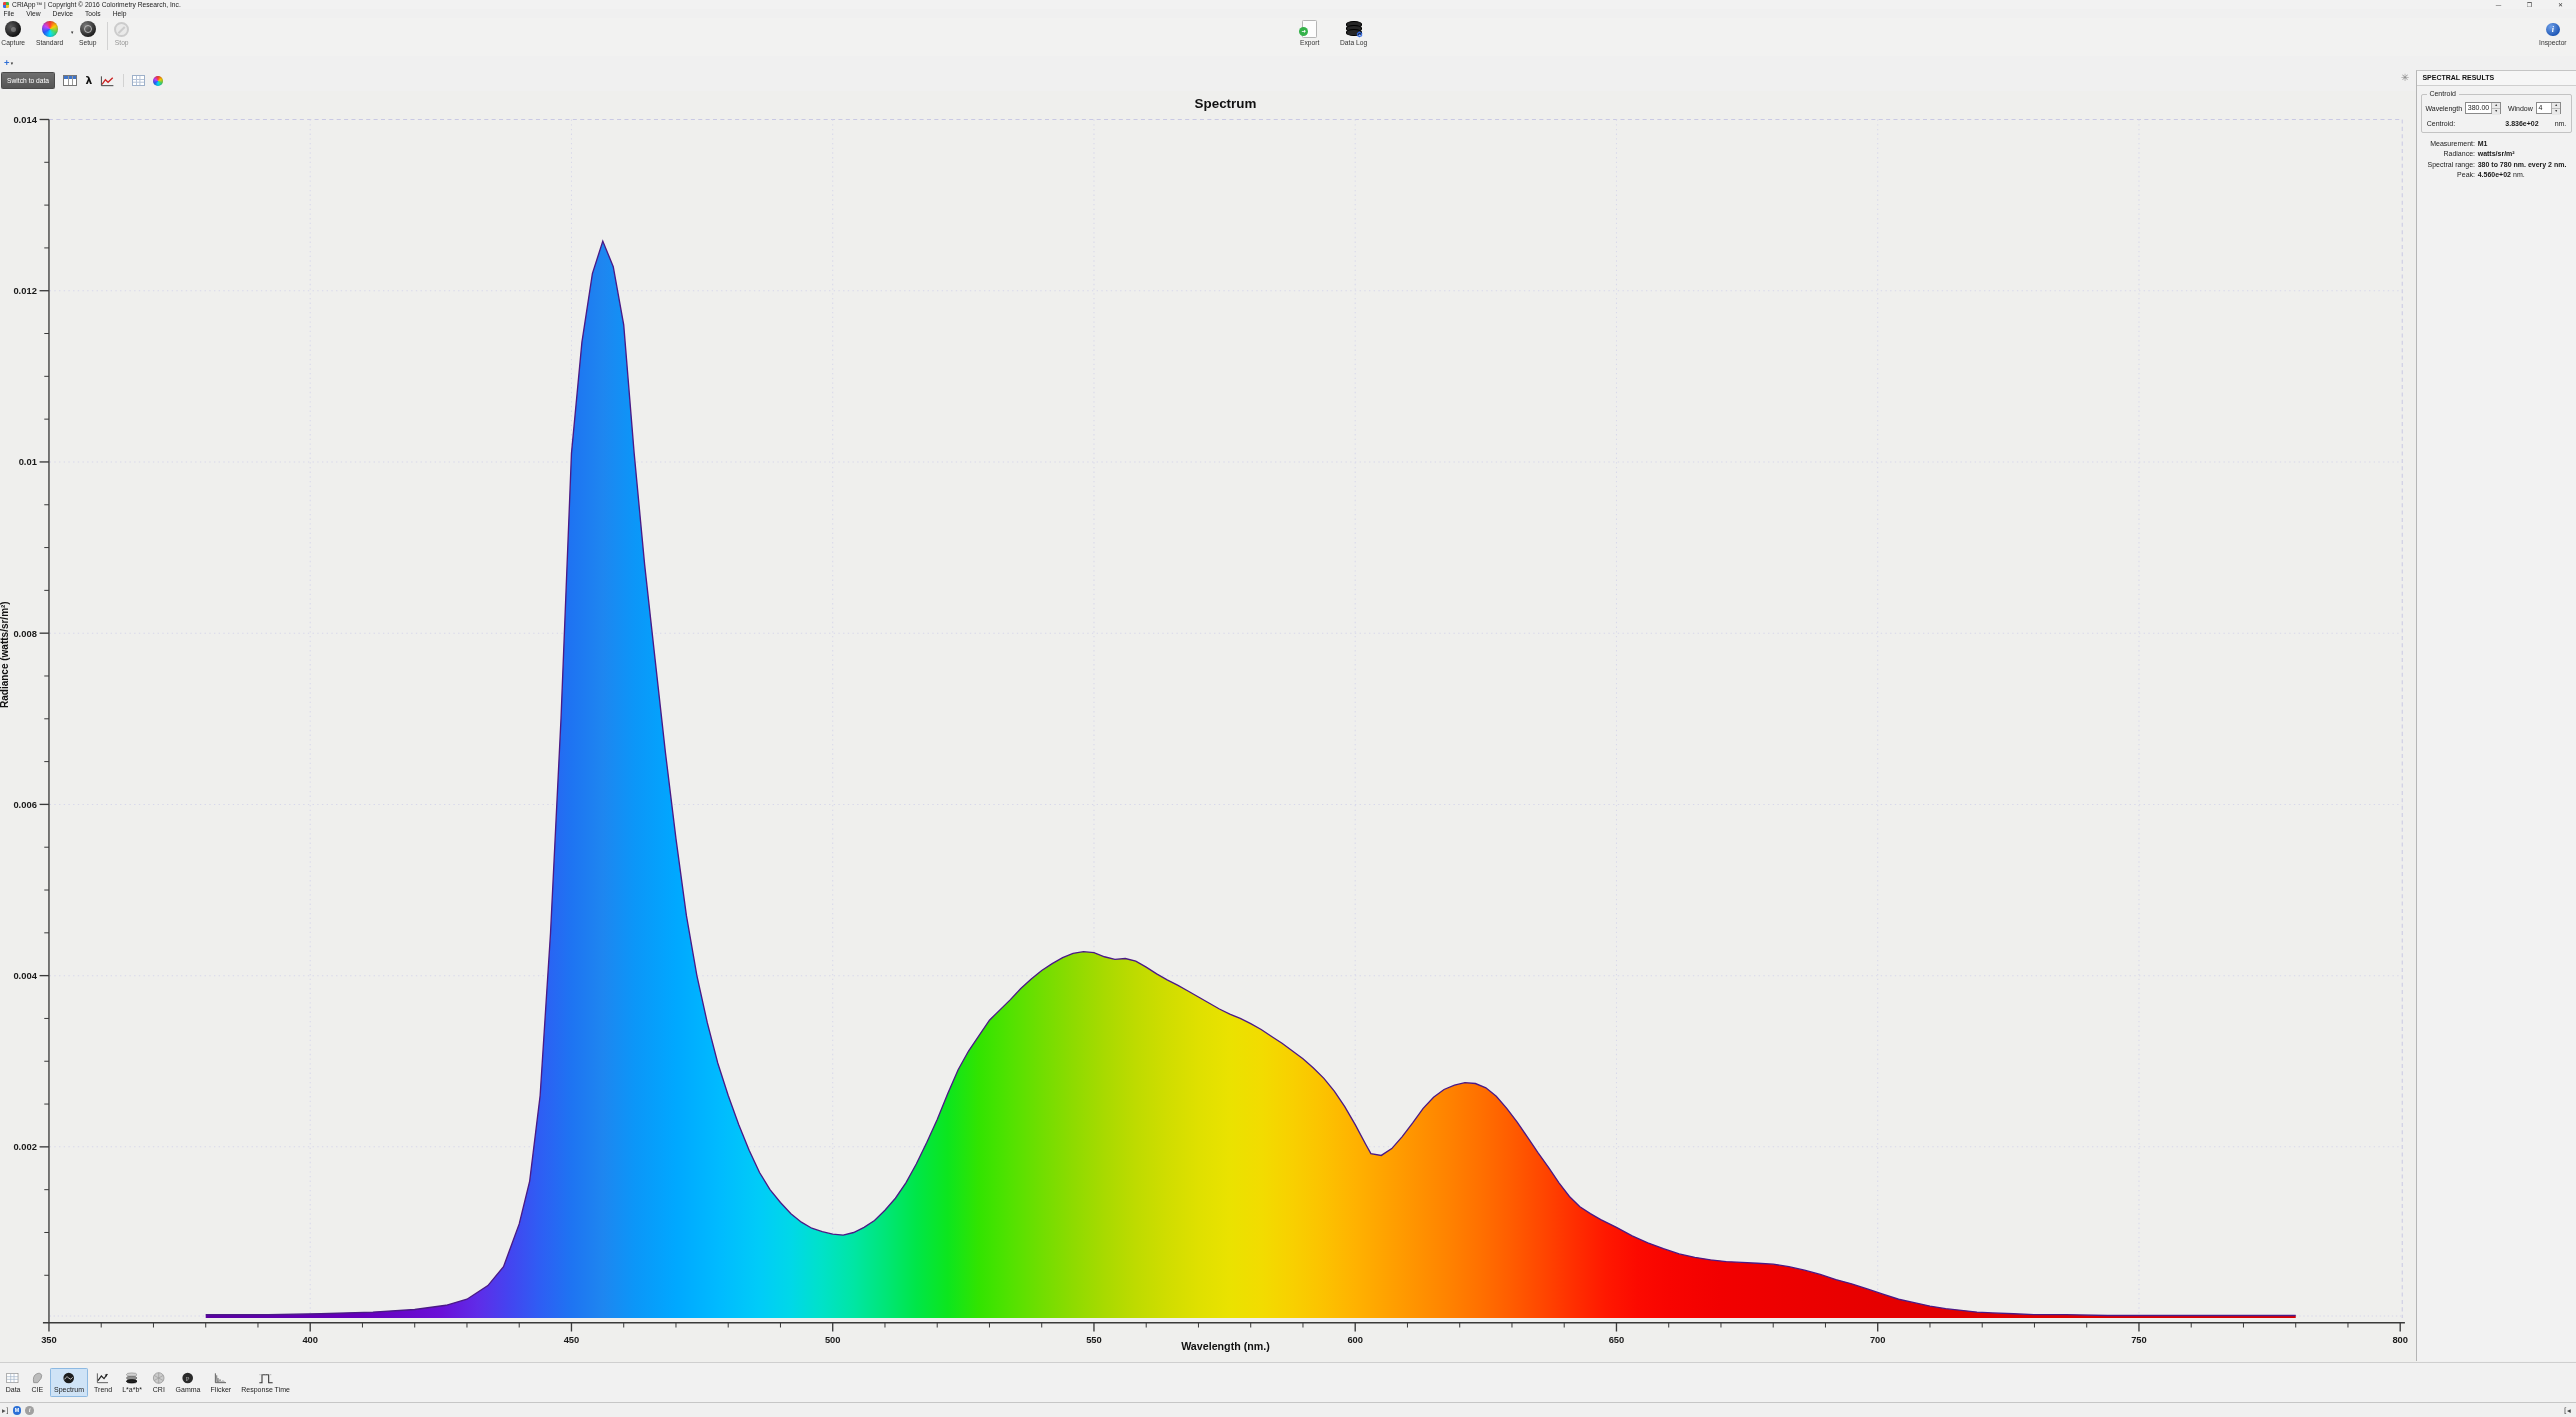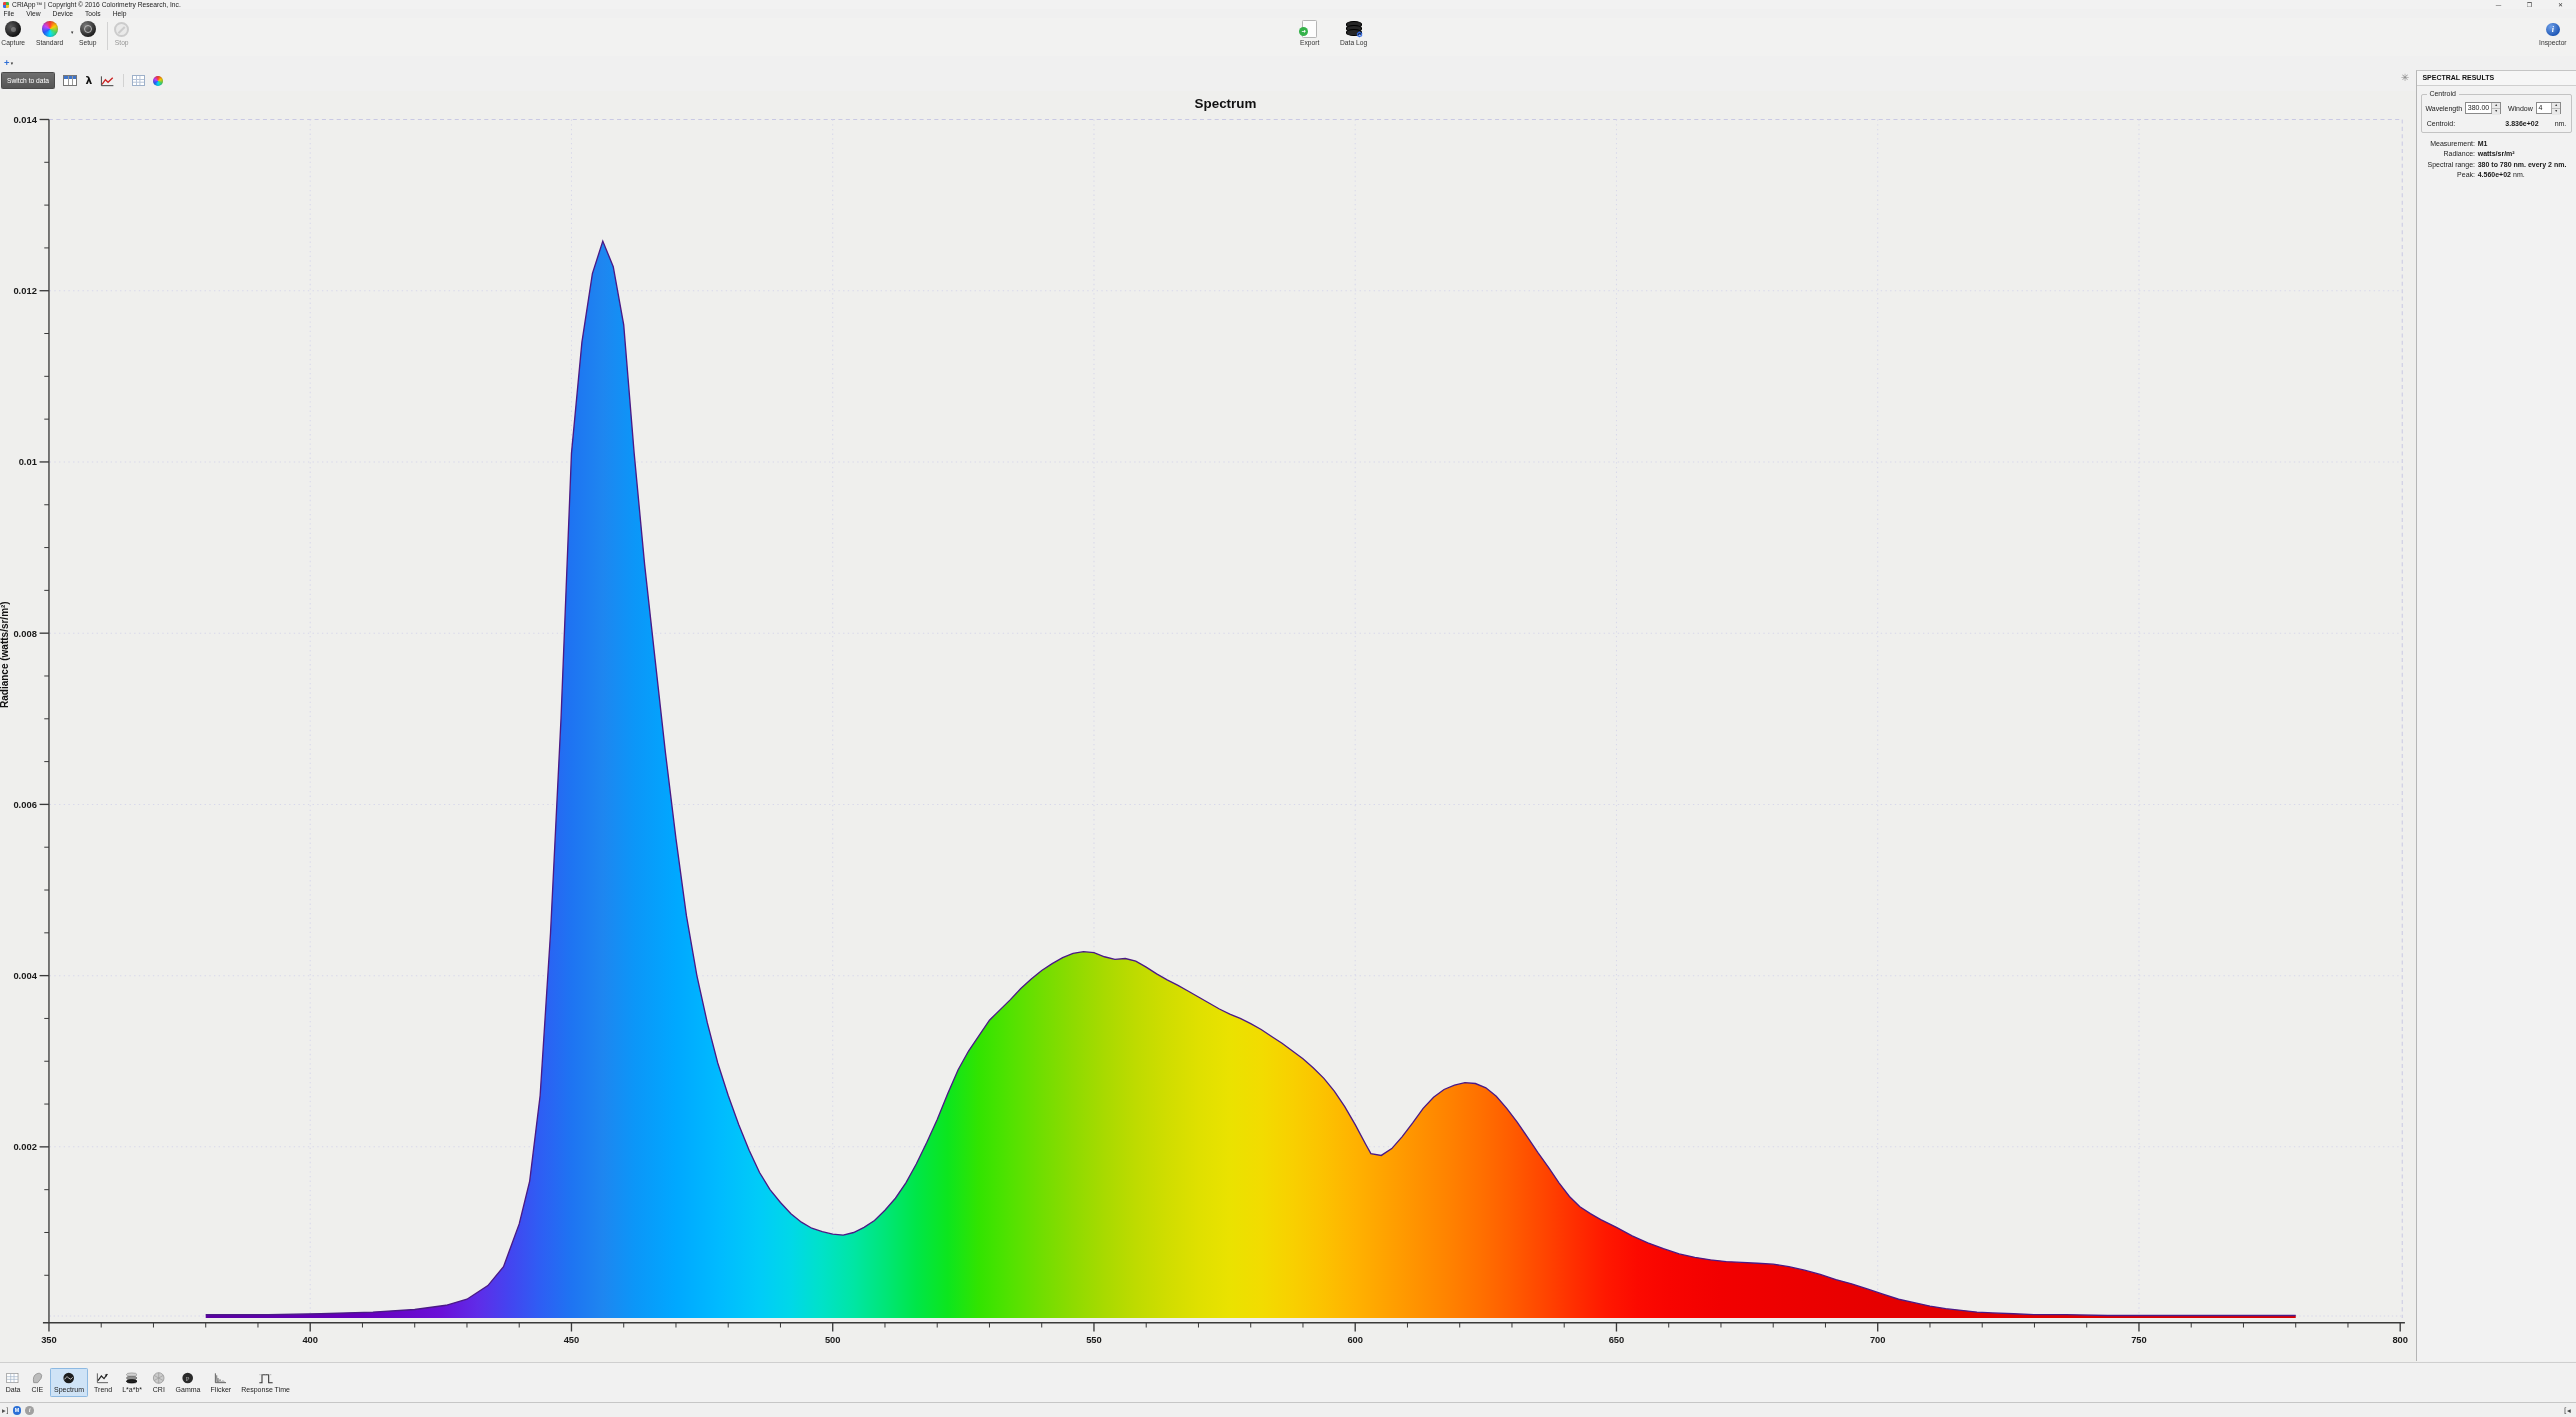--- a/index.html
+++ b/index.html
@@ -377,20 +377,21 @@
           <text x="3578.5" y="1866" text-anchor="middle">800</text>
           <text x="55" y="1578.7142857142858" text-anchor="end">0.002</text>
           <text x="55" y="1323.4285714285716" text-anchor="end">0.004</text>
           <text x="55" y="1068.1428571428573" text-anchor="end">0.006</text>
           <text x="55" y="812.8571428571429" text-anchor="end">0.008</text>
           <text x="55" y="557.5714285714284" text-anchor="end">0.01</text>
           <text x="55" y="302.28571428571445" text-anchor="end">0.012</text>
           <text x="55" y="47" text-anchor="end">0.014</text>
         </g>
       </svg>
+    <div class="xaxis-title">Wavelength (nm.)</div>
     <div class="yaxis-title">Radiance (watts/sr/m²)</div>
   </div>
 
   <div class="abs panel">
     <div class="panel-header">SPECTRAL RESULTS</div>
     <div class="groupbox">
       <div class="legend">Centroid</div>
       <div class="spinrow">
         <span>Wavelength</span>
         <div class="spin">

